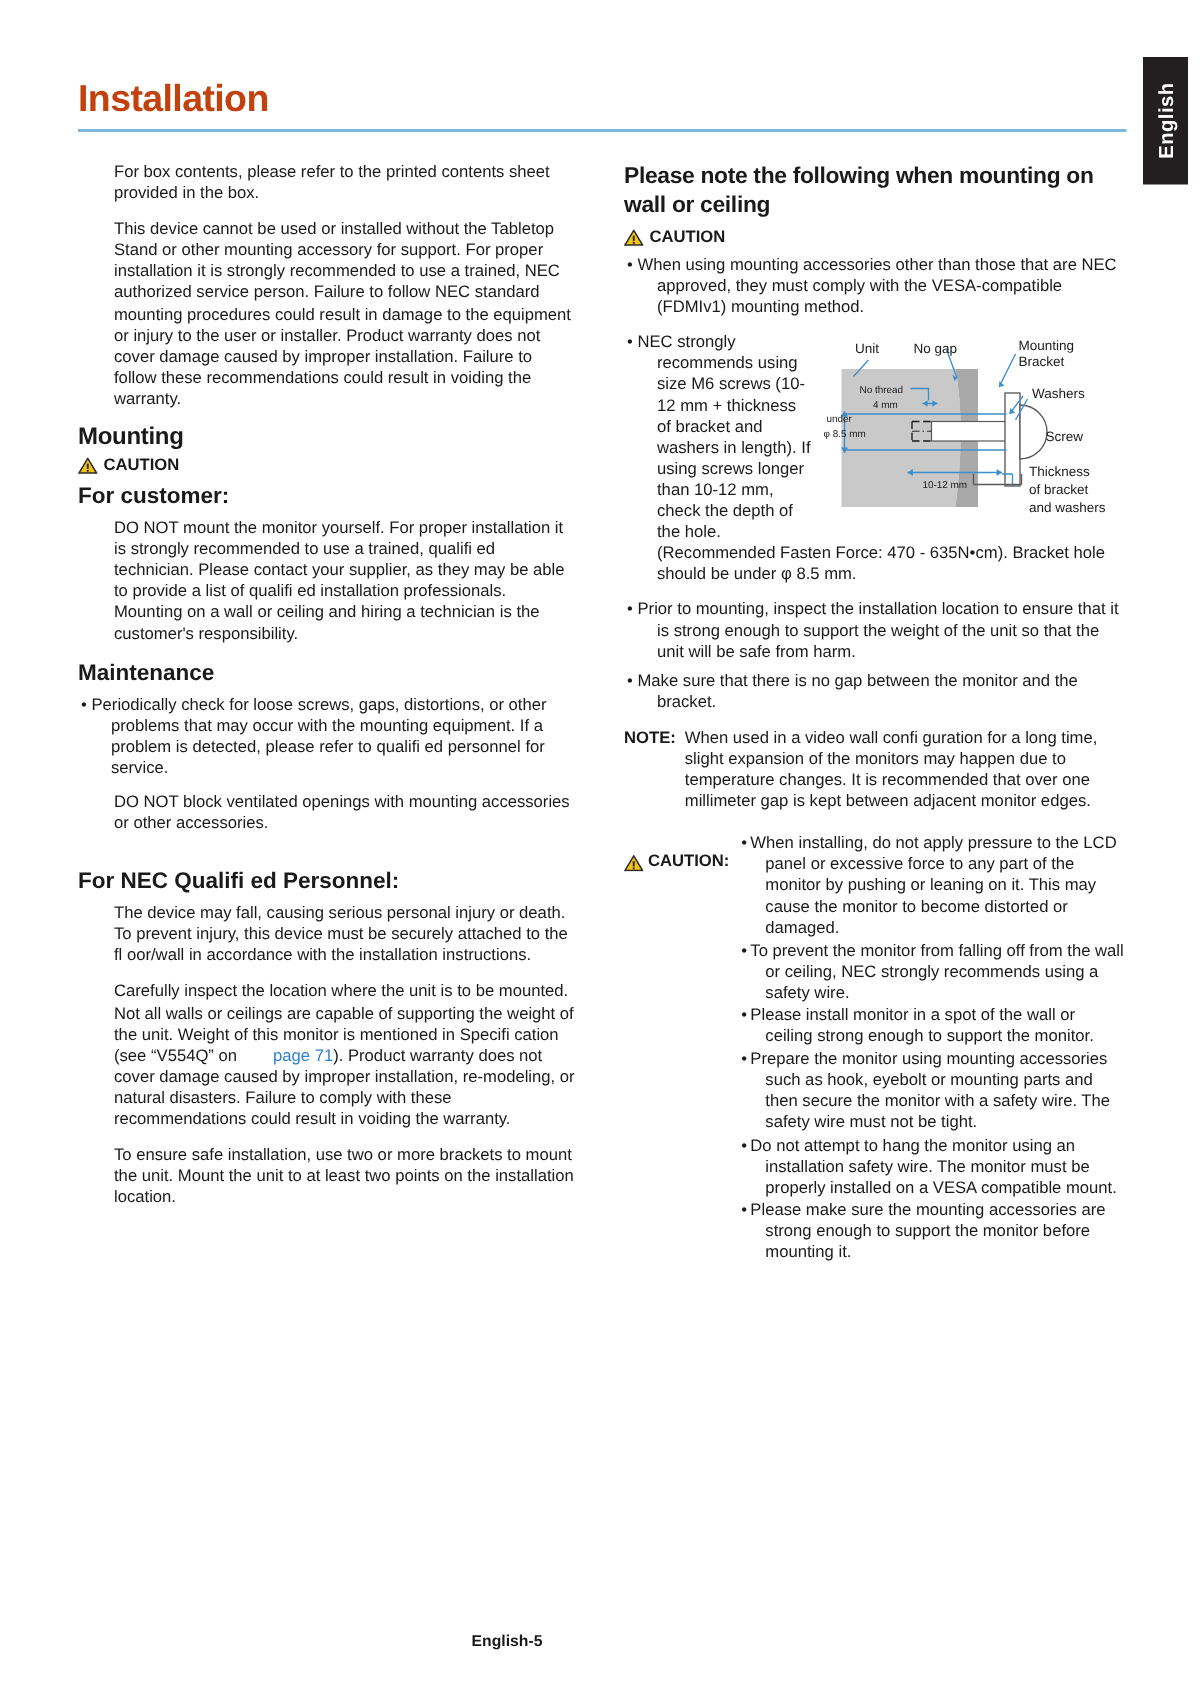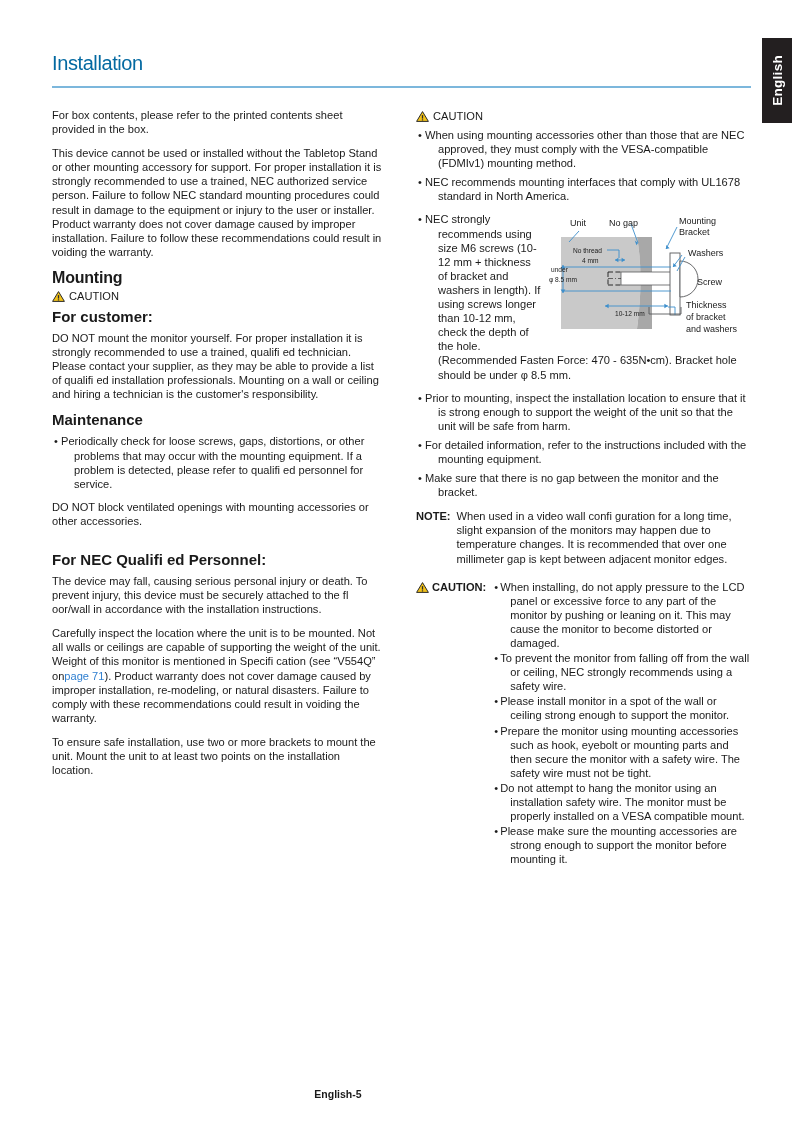--- a/index.html
+++ b/index.html
@@ -29,38 +29,39 @@
     font-weight:bold;
     letter-spacing:0.3px;
     writing-mode:vertical-rl;
     transform:rotate(180deg);
     white-space:nowrap;
   }
 
   
   .chapter-title {
     position:absolute; left:52px; top:52px;
-    font-size:20px; font-weight:normal; letter-spacing:-0.4px;
-    color:#0369a1;
+    font-size:25px; font-weight:bold; letter-spacing:-0.4px;
+    color:#c2410c;
   }
   .title-rule {
     position:absolute; left:52px; top:86px;
     width:699px; height:1.6px; background:#7cb7dc;
   }
 
   
   .col-left  { position:absolute; left:52px;  top:108px; width:332px; }
   .col-right { position:absolute; left:416px; top:108px; width:335px; }
 
   p, .blk { margin:0; }
 
   .body-txt {
     font-size:11.1px; line-height:14.1px;
     text-align:left; color:#1a1a1a;
     margin-bottom:10px;
+    margin-left:24px;
   }
 
   .h2 {
     font-size:16px; font-weight:bold;
     margin-top:7px; margin-bottom:3px; letter-spacing:-0.2px;
   }
   .h2-right {
     font-size:15.2px; font-weight:bold;
     line-height:19px; letter-spacing:-0.2px;
     margin-bottom:6px;
@@ -70,21 +71,21 @@
     margin-top:2px; margin-bottom:6px;
   }
   .h3.spaced { margin-top:23px; }
 
   
   .caution-line {
     display:flex; align-items:flex-start; gap:4px;
     margin-bottom:5px; margin-top:2px;
   }
   .caution-line .lbl {
-    font-size:11.1px; font-weight:normal; line-height:13px;
+    font-size:11.1px; font-weight:bold; line-height:13px;
   }
   .tri { flex:0 0 auto; margin-top:1px; }
 
   
   ul.bl { list-style:none; margin:0 0 9px 0; padding:0; }
   ul.bl > li {
     position:relative;
     padding-left:15px;
     font-size:11.1px; line-height:14.1px;
     margin-bottom:5px;
@@ -109,30 +110,30 @@
   .note-blk .note-lbl { font-weight:bold; flex:0 0 auto; padding-right:6px; }
   .note-blk .note-body { flex:1 1 auto; }
 
   
   .caution-blk {
     display:flex; align-items:flex-start;
     margin-top:14px;
     font-size:11.1px; line-height:14.1px;
   }
   .caution-blk .cl-head {
-    flex:0 0 auto; display:flex; align-items:center; gap:3px;
-    font-weight:bold; padding-right:8px; padding-top:0px;
+    flex:0 0 auto; display:flex; align-items:flex-end; gap:3px;
+    font-weight:bold; padding-right:8px; padding-top:0px;margin-top:12px;
   }
   .caution-blk .cl-body { flex:1 1 auto; }
   .caution-blk ul.bl > li { padding-left:16px; text-indent:-10px; margin-bottom:0px; }
   .caution-blk ul.bl > li::before { left:0px; }
   .caution-blk ul.bl > li + li { margin-top:1px; }
 
   
-  a.pagelink { color:#2f7fd0; text-decoration:none; }
+  a.pagelink { color:#2f7fd0; text-decoration:none;padding-left:24px; }
 
   
   .fig-wrap {
     float:right;
     width:202px; height:130px;
     margin:3px 0 2px 6px;
     position:relative;
   }
   .fig { position:absolute; left:0; top:0; width:202px; height:130px; }
 
@@ -187,33 +188,33 @@
 
     <p class="body-txt">The device may fall, causing serious personal injury or death. To prevent injury, this device must be securely attached to the fl oor/wall in accordance with the installation instructions.</p>
 
     <p class="body-txt"><span>Carefully inspect the location where the unit is to be mounted. Not all walls or ceilings are capable of supporting the weight of the unit. Weight of this monitor is mentioned in Specifi cation (see “V554Q” on</span><a class="pagelink" href="#">page 71</a><span>). Product warranty does not cover damage caused by improper installation, re-modeling, or natural disasters. Failure to comply with these recommendations could result in voiding the warranty.</span></p>
 
     <p class="body-txt">To ensure safe installation, use two or more brackets to mount the unit. Mount the unit to at least two points on the installation location.</p>
   </div>
 
   <div class="col-right">
 
+    <div class="h2-right">Please note the following when mounting on wall or ceiling</div>
 
     <div class="caution-line">
       <svg class="tri" width="13" height="11" viewBox="0 0 13 11">
         <polygon points="6.5,0.6 12.4,10.4 0.6,10.4" fill="#f2c21a" stroke="#2b2b2b" stroke-width="1"></polygon>
         <rect x="5.85" y="4.1" width="1.3" height="3.5" fill="#2b2b2b"></rect>
         <rect x="5.85" y="8.3" width="1.3" height="1.2" fill="#2b2b2b"></rect>
       </svg>
       <span class="lbl">CAUTION</span>
     </div>
 
     <ul class="bl hang">
       <li>When using mounting accessories other than those that are NEC approved, they must comply with the VESA-compatible (FDMIv1) mounting method.</li>
-      <li>NEC recommends mounting interfaces that comply with UL1678 standard in North America.</li>
     </ul>
 
     <div class="clearfix">
       <div class="fig-wrap">
         <svg class="fig" viewBox="0 0 202 130">
 
           <path d="M12,22 L88,22 Q95,61 88,114 L12,114 Z" fill="#c9c9c9"></path>
 
           <path d="M88,22 L103,22 L103,114 L88,114 Q95,61 88,22 Z" fill="#a8a8a8"></path>
 
@@ -277,21 +278,20 @@
         </svg>
       </div>
 
       <ul class="bl hang">
         <li>NEC strongly recommends using size M6 screws (10-12 mm + thickness of bracket and washers in length). If using screws longer than 10-12 mm, check the depth of the hole. (Recommended Fasten Force: 470 - 635N•cm). Bracket hole should be under φ 8.5 mm.</li>
       </ul>
     </div>
 
     <ul class="bl hang">
       <li>Prior to mounting, inspect the installation location to ensure that it is strong enough to support the weight of the unit so that the unit will be safe from harm.</li>
-      <li>For detailed information, refer to the instructions included with the mounting equipment.</li>
       <li>Make sure that there is no gap between the monitor and the bracket.</li>
     </ul>
 
     <div class="note-blk">
       <span class="note-lbl">NOTE:</span>
       <span class="note-body">When used in a video wall confi guration for a long time, slight expansion of the monitors may happen due to temperature changes. It is recommended that over one millimeter gap is kept between adjacent monitor edges.</span>
     </div>
 
     <div class="caution-blk">
       <span class="cl-head">

